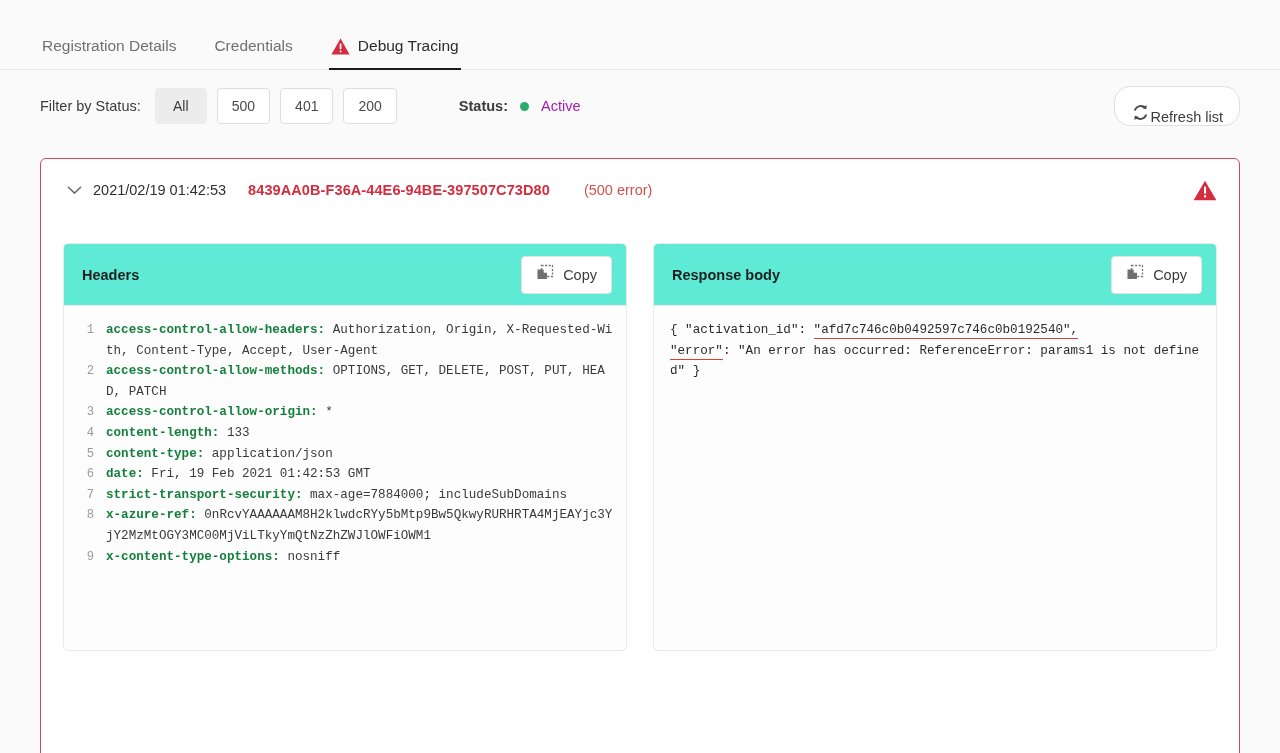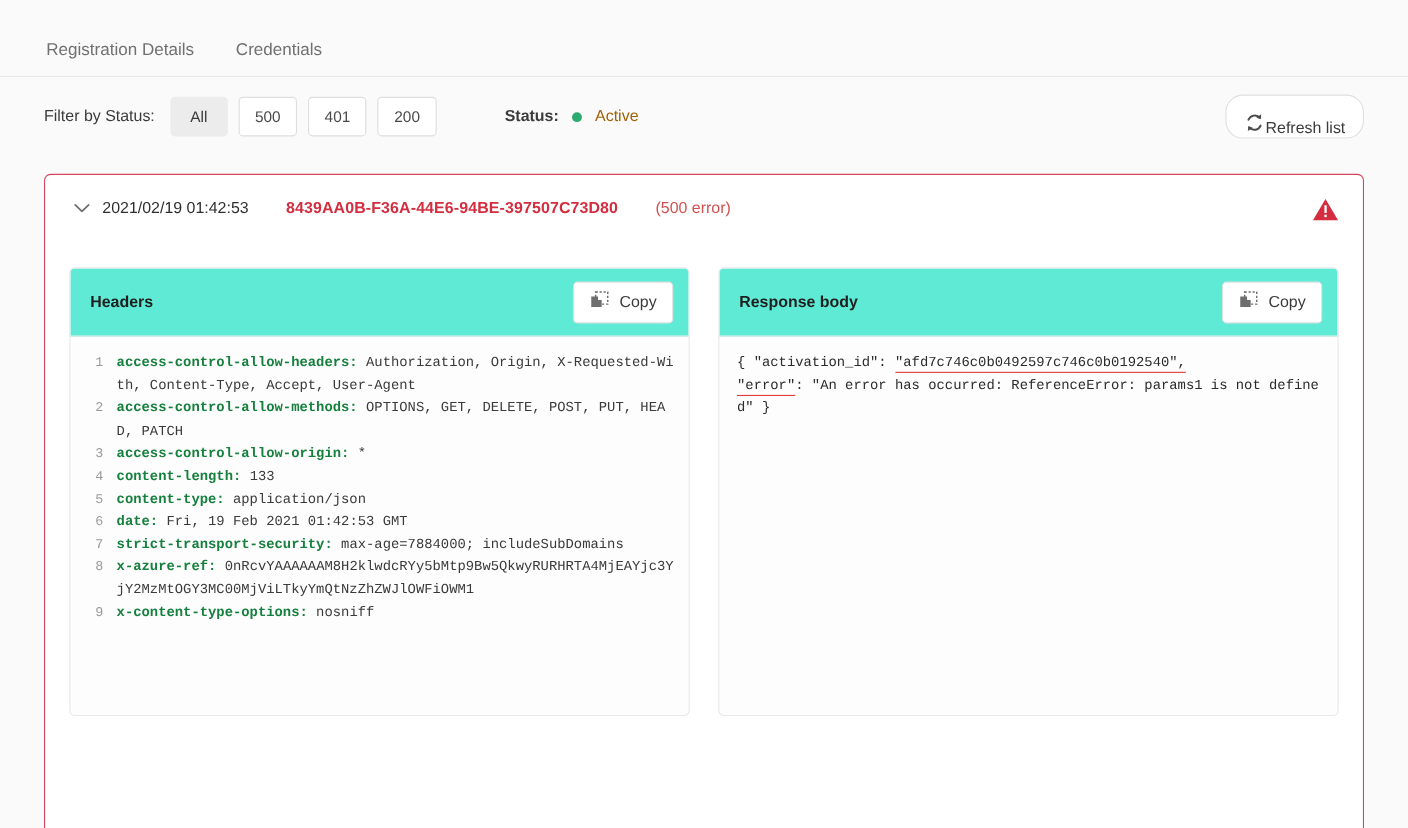--- a/index.html
+++ b/index.html
@@ -53,21 +53,21 @@
     background: #ffffff; color: #4a4a4a;
     font-size: 14px; font-family: "Liberation Sans", sans-serif;
     margin-right: 10px; cursor: pointer;
     display: inline-flex; align-items: center; justify-content: center;
     padding: 0 14px;
   }
   .chip.selected { background: #ececec; border-color: #ececec; color: #3a3a3a; }
   .status-group { display: flex; align-items: center; margin-left: 52px; }
   .status-label { font-size: 14.5px; color: #3b3b3b; margin-right: 12px; font-weight: bold; }
   .status-dot { width: 9px; height: 9px; border-radius: 50%; background: #2bab6e; margin-right: 12px; }
-  .status-value { font-size: 14.5px; color: #a16207; }
+  .status-value { font-size: 14.5px; color: #a21caf; }
   .refresh-btn {
     position: absolute; right: 40px; top: 50%; transform: translateY(-50%);
     height: 40px; display: inline-flex; align-items: flex-end; 
     padding: 0 16px; border: 1px solid #e0e0e0; border-radius: 16px;
     background: #ffffff; color: #3b3b3b; font-size: 14.5px; cursor: pointer;
     font-family: "Liberation Sans", sans-serif;
   }
 
   
   .card {
@@ -75,21 +75,21 @@
     background: #ffffff;
     border: 1.5px solid #d9455a;
     border-radius: 6px;
     overflow: hidden;
   }
   .card-head {
     display: flex; align-items: center;
     height: 62px; padding: 0 22px 0 26px;
   }
   .chevron { width: 16px; margin-right: 10px; color: #6c6c6c; flex: none; }
-  .trace-time { font-size: 14.5px; color: #2f2f2f; margin-right: 34px; white-space: nowrap; }
+  .trace-time { font-size: 14.5px; color: #2f2f2f; margin-right: 22px; white-space: nowrap; }
   .trace-id { font-size: 14.5px; color: #d32d3f; font-weight: bold; letter-spacing: .1px; margin-right: 34px; }
   .trace-status { font-size: 14.5px; color: #d2514f; }
   .card-head-spacer { flex: 1; }
 
   
   .inner-tabs {
     display: flex; align-items: flex-end;
     margin: 0 22px 0 22px;
     border-bottom: 1px solid #ececec;
     height: 54px;
@@ -166,20 +166,30 @@
 <body>
 
 <div class="page">
 
   <div class="tabbar">
     <button class="tab">
       <span>Registration Details</span>
     </button>
     <button class="tab">
       <span>Credentials</span>
+    </button>
+    <button class="tab active">
+      <span class="tri">
+        <svg width="19" height="17" viewBox="0 0 19 17">
+          <path d="M9.5 0.6 L18.6 16.4 L0.4 16.4 Z" fill="#d32d3f"></path>
+          <rect x="8.7" y="5.6" width="1.7" height="5.6" fill="#ffffff"></rect>
+          <rect x="8.7" y="12.5" width="1.7" height="1.8" fill="#ffffff"></rect>
+        </svg>
+      </span>
+      <span>Debug Tracing</span>
     </button>
   </div>
 
   <div class="filterbar">
     <span class="filter-label">Filter by Status:</span>
 
     <button class="chip selected">
       <span>All</span>
     </button>
     <button class="chip">

